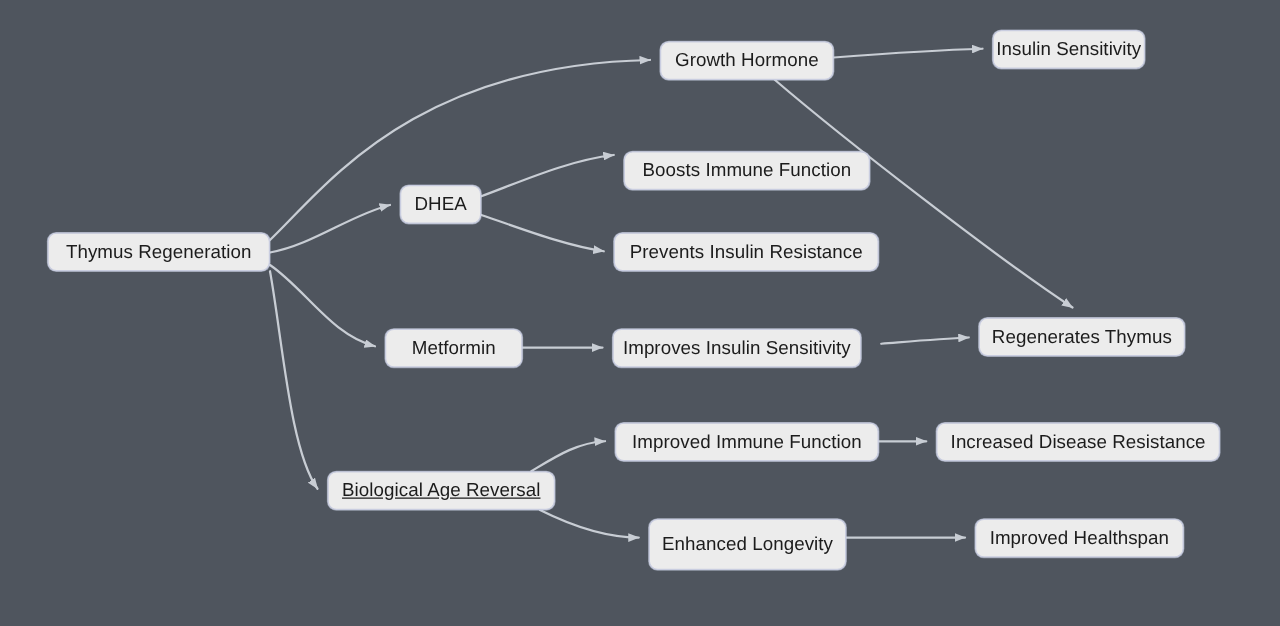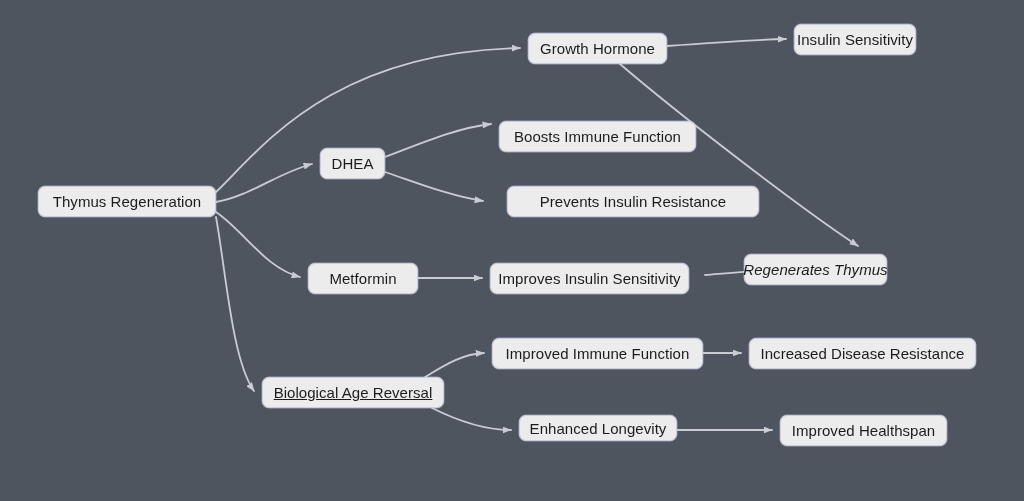--- a/index.html
+++ b/index.html
@@ -78,42 +78,42 @@
       </div>
       <div class="node" style="left: 794px; top: 24px; width: 122px; height: 31px;">
         <span>Insulin Sensitivity</span>
       </div>
       <div class="node" style="left: 320px; top: 148px; width: 65px; height: 31px;">
         <span>DHEA</span>
       </div>
       <div class="node" style="left: 499px; top: 109px; width: 197px; height: 31px; margin-top: 12px;">
         <span>Boosts Immune Function</span>
       </div>
-      <div class="node" style="left: 491px; top: 186px; width: 252px; height: 31px; margin-left: 16px;">
+      <div class="node" style="left: 491px; top: 186px; width: 212px; height: 31px;">
         <span>Prevents Insulin Resistance</span>
       </div>
       <div class="node" style="left: 308px; top: 263px; width: 110px; height: 31px;">
         <span>Metformin</span>
       </div>
       <div class="node" style="left: 490px; top: 263px; width: 199px; height: 31px;">
         <span>Improves Insulin Sensitivity</span>
       </div>
-      <div class="node" style="left: 744px; top: 254px; width: 143px; height: 31px; font-style: italic;">
+      <div class="node" style="left: 783px; top: 254px; width: 165px; height: 31px;">
         <span>Regenerates Thymus</span>
       </div>
       <div class="node" style="left: 262px; top: 377px; width: 182px; height: 31px; text-decoration: underline;">
         <span>Biological Age Reversal</span>
       </div>
       <div class="node" style="left: 492px; top: 338px; width: 211px; height: 31px;">
         <span>Improved Immune Function</span>
       </div>
       <div class="node" style="left: 749px; top: 338px; width: 227px; height: 31px;">
         <span>Increased Disease Resistance</span>
       </div>
-      <div class="node" style="left: 519px; top: 415px; width: 158px; height: 26px;">
+      <div class="node" style="left: 519px; top: 415px; width: 158px; height: 41px;">
         <span>Enhanced Longevity</span>
       </div>
       <div class="node" style="left: 780px; top: 415px; width: 167px; height: 31px;">
         <span>Improved Healthspan</span>
       </div>
     </div>
 
 </div>
 
 </body></html>

